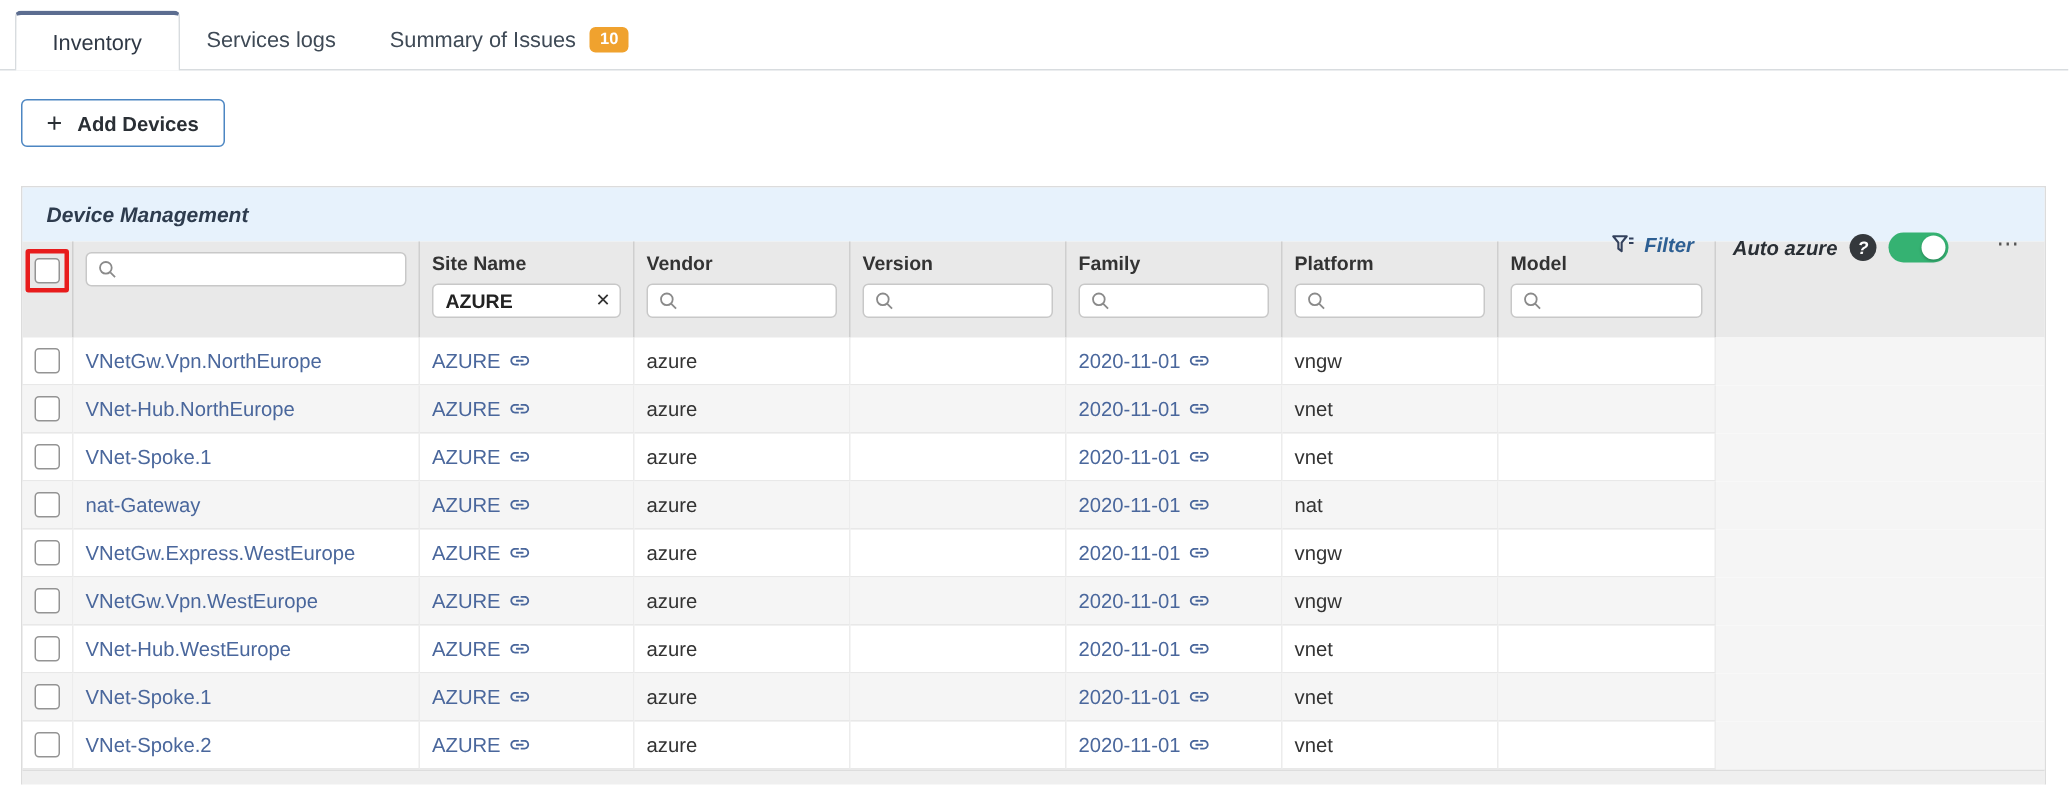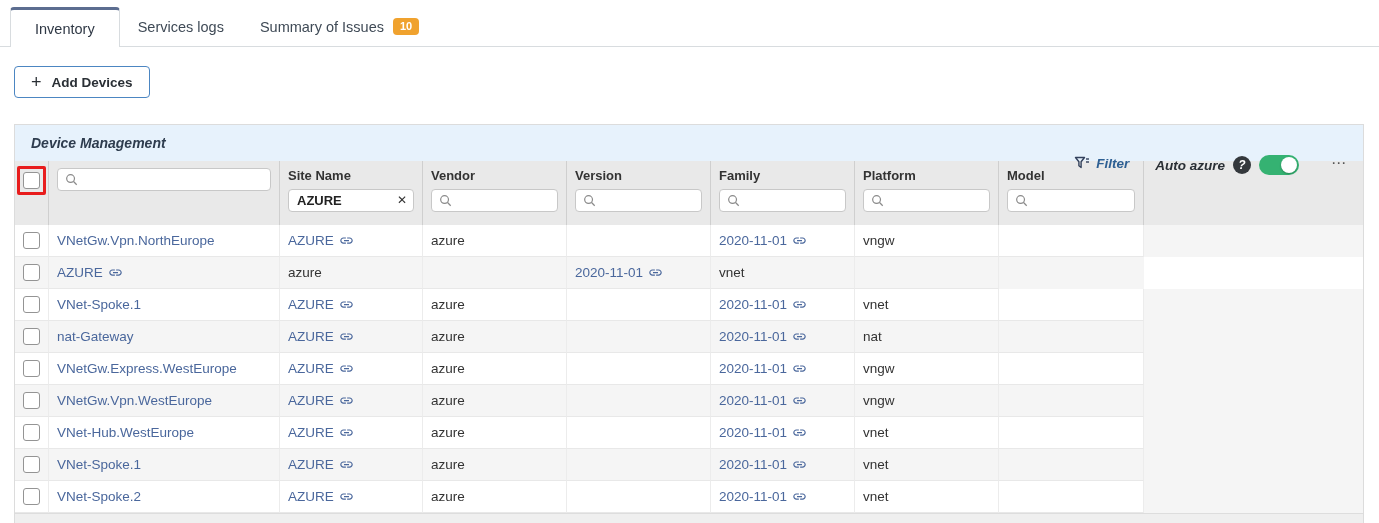--- a/index.html
+++ b/index.html
@@ -322,20 +322,25 @@
     <div class="cell"></div>
     <div class="cell filler"></div>
   </div>
 
   <div class="grid-row trow">
     <div class="cell c-check">
       <span class="checkbox"></span>
     </div>
     <div class="cell">
       <a class="link">
+            <span>VNet-Hub.NorthEurope</span>
+          </a>
+    </div>
+    <div class="cell">
+      <a class="link">
         <span>AZURE</span>
         <svg width="15" height="15" viewBox="0 0 24 24">
           <path fill="#4a679c" d="M3.9 12c0-1.71 1.39-3.1 3.1-3.1h4V7H7c-2.76 0-5 2.24-5 5s2.24 5 5 5h4v-1.9H7c-1.71 0-3.1-1.39-3.1-3.1zM8 13h8v-2H8v2zm9-6h-4v1.9h4c1.71 0 3.1 1.39 3.1 3.1s-1.39 3.1-3.1 3.1h-4V17h4c2.76 0 5-2.24 5-5s-2.24-5-5-5z"></path>
         </svg>
       </a>
     </div>
     <div class="cell">azure</div>
     <div class="cell"></div>
     <div class="cell">
       <a class="link">

